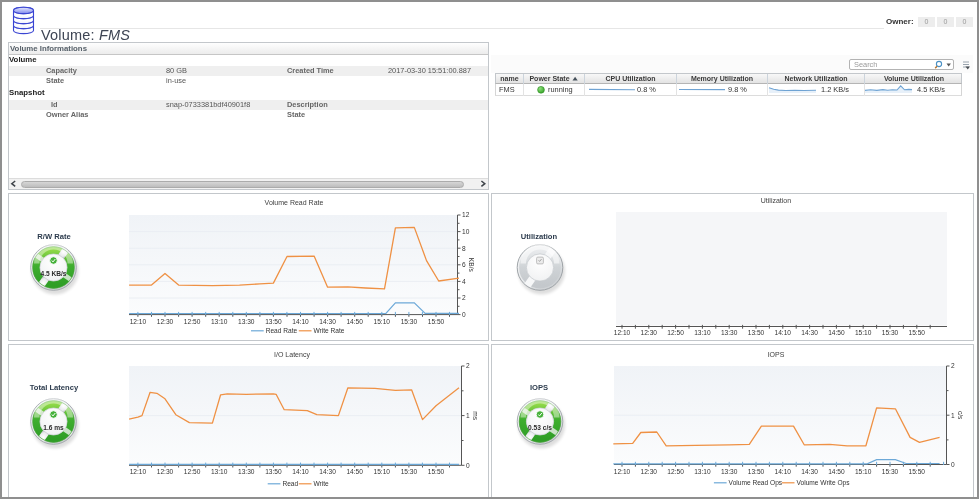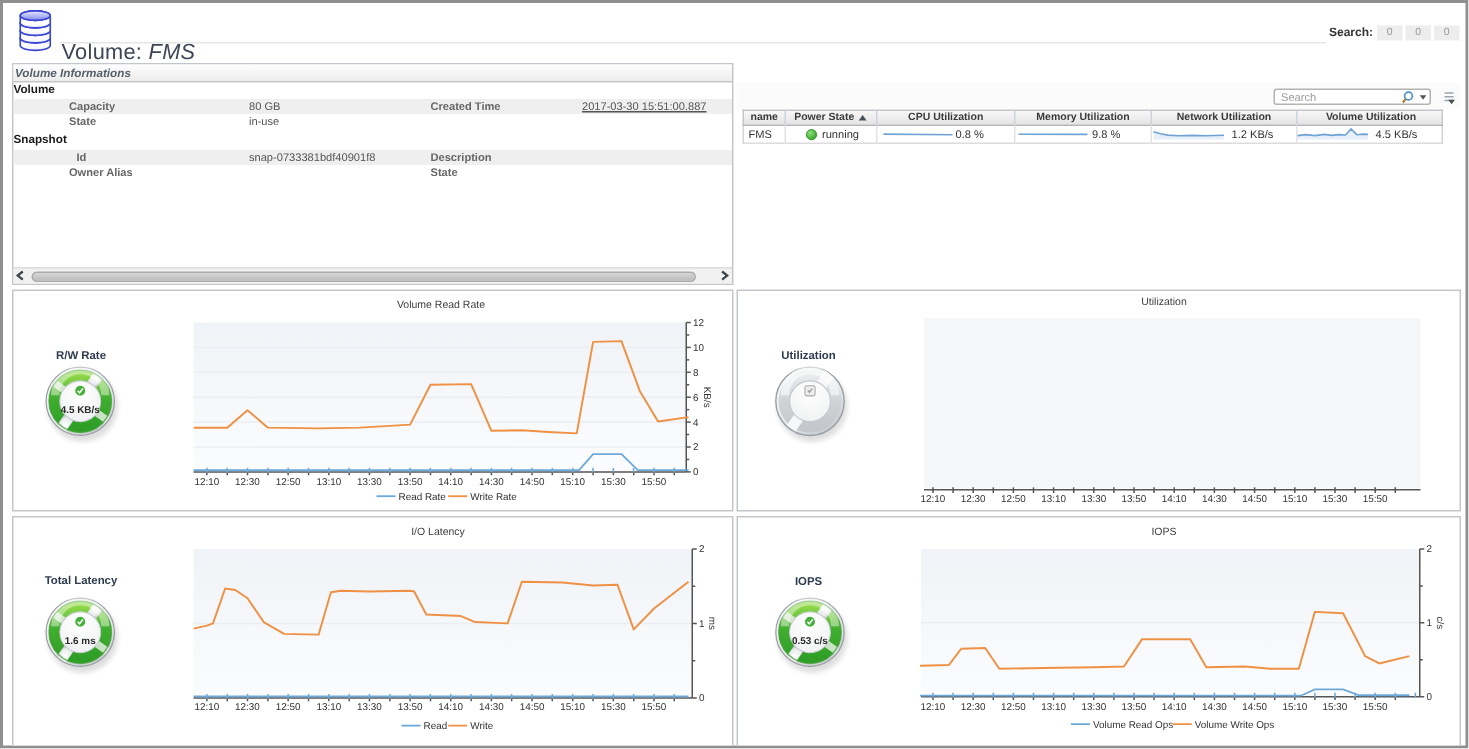--- a/index.html
+++ b/index.html
@@ -1,42 +1,42 @@
 <!DOCTYPE html>
 <html><head><meta charset="utf-8"><style>
 * { margin:0; padding:0; box-sizing:border-box; }
 body { font-family:"Liberation Sans", sans-serif; background:#fff; }
 #wrap { position:relative; width:979px; height:499px; border:2px solid #8f8f8f; background:#fff; overflow:hidden; }
 .panel { position:absolute; border:1px solid #c3c7cb; background:#fff; }
-.phead { position:absolute; left:0; top:0; right:0; height:12px; background:linear-gradient(#fefefe,#ececec); border-bottom:1px solid #c6c6c6; font-size:7.8px; font-weight:bold; color:#566069; line-height:12px; padding-left:1px;font-style:italic; }
+.phead { position:absolute; left:0; top:0; right:0; height:12px; background:linear-gradient(#fefefe,#ececec); border-bottom:1px solid #c6c6c6; font-size:7.8px; font-weight:bold; color:#566069; line-height:12px; padding-left:1px; }
 #title { position:absolute; left:39px; top:9px; font-size:14.5px; color:#3e4554; letter-spacing:0.2px;margin-top:16px; }
 #tline { position:absolute; left:38px; top:26px; width:844px; height:1px; background:#e6e6e6; }
 #alarms { position:absolute; left:884px; top:15px; font-size:8px; font-weight:bold; color:#333; line-height:10px; }
 .abox { position:absolute; top:15px; width:17px; height:10px; background:#ededed; color:#999; font-size:7px; font-weight:normal; text-align:center; line-height:10px; }
 .sect { position:absolute; left:7px; font-size:7.8px; font-weight:bold; color:#1c1c1c; height:12px; line-height:12px; }
 .row { position:absolute; left:7px; width:479px; height:10px; font-size:7.4px; line-height:10px; }
 .row.g { background:#efefef; }
 .row span { position:absolute; top:0; white-space:nowrap;margin-left:27px; }
 .lab { font-weight:bold; color:#666; }
 .val { color:#555; }
-.valr { color:#555; right:17px;text-decoration:underline; }
+.valr { color:#555; right:17px; }
 #sbar { position:absolute; left:1px; right:1px; bottom:1px; height:11px; background:#f1f1f1; border-top:1px solid #dcdcdc; }
 #sthumb { position:absolute; left:12px; top:1.5px; width:443px; height:7px; border-radius:3.5px; background:linear-gradient(#d6d6d6,#bdbdbd); border:1px solid #ababab; }
 #toolbar { position:absolute; left:489px; top:53px; width:482px; height:18px; background:#fbfbfb; }
 #search { position:absolute; left:847px; top:57px; width:105px; height:11px; background:#fff; border:1px solid #b3b3b3; border-radius:2px; font-size:7.4px; color:#999; line-height:9px; padding-left:4px; }
 #ithead { position:absolute; left:493px; top:71px; width:467px; height:11px; background:linear-gradient(#f8f8f8,#e3e3e3); border:1px solid #c3c7cb; border-bottom:1px solid #b5b5b5; }
 .th { position:absolute; top:0; height:10px; line-height:10px; font-size:7px; font-weight:bold; color:#3a3a3a; text-align:center; border-left:1px solid #ccd4dc; }
 .th:first-child { border-left:none; }
 #itrow { position:absolute; left:493px; top:82px; width:467px; height:12px; border-left:1px solid #d5d5d5; border-right:1px solid #d5d5d5; border-bottom:1px solid #dcdcdc; font-size:7.4px; color:#333; }
 .td { position:absolute; top:0; height:12px; line-height:12px; white-space:nowrap; }
 </style></head><body>
 <div id="wrap">
   <div id="title">Volume: <i>FMS</i></div>
   <div id="tline"></div>
-  <div id="alarms">Search:</div>
+  <div id="alarms">Owner:</div>
   <div class="abox" style="left:916px">0</div>
   <div class="abox" style="left:935px">0</div>
   <div class="abox" style="left:954px">0</div>
 
   <div class="panel" style="left:6px;top:40px;width:481px;height:148px">
     <div class="phead">Volume Informations</div>
   </div>
 
 <div class="sect" style="top:52px">Volume</div>
 <div class="row g" style="top:64px">

